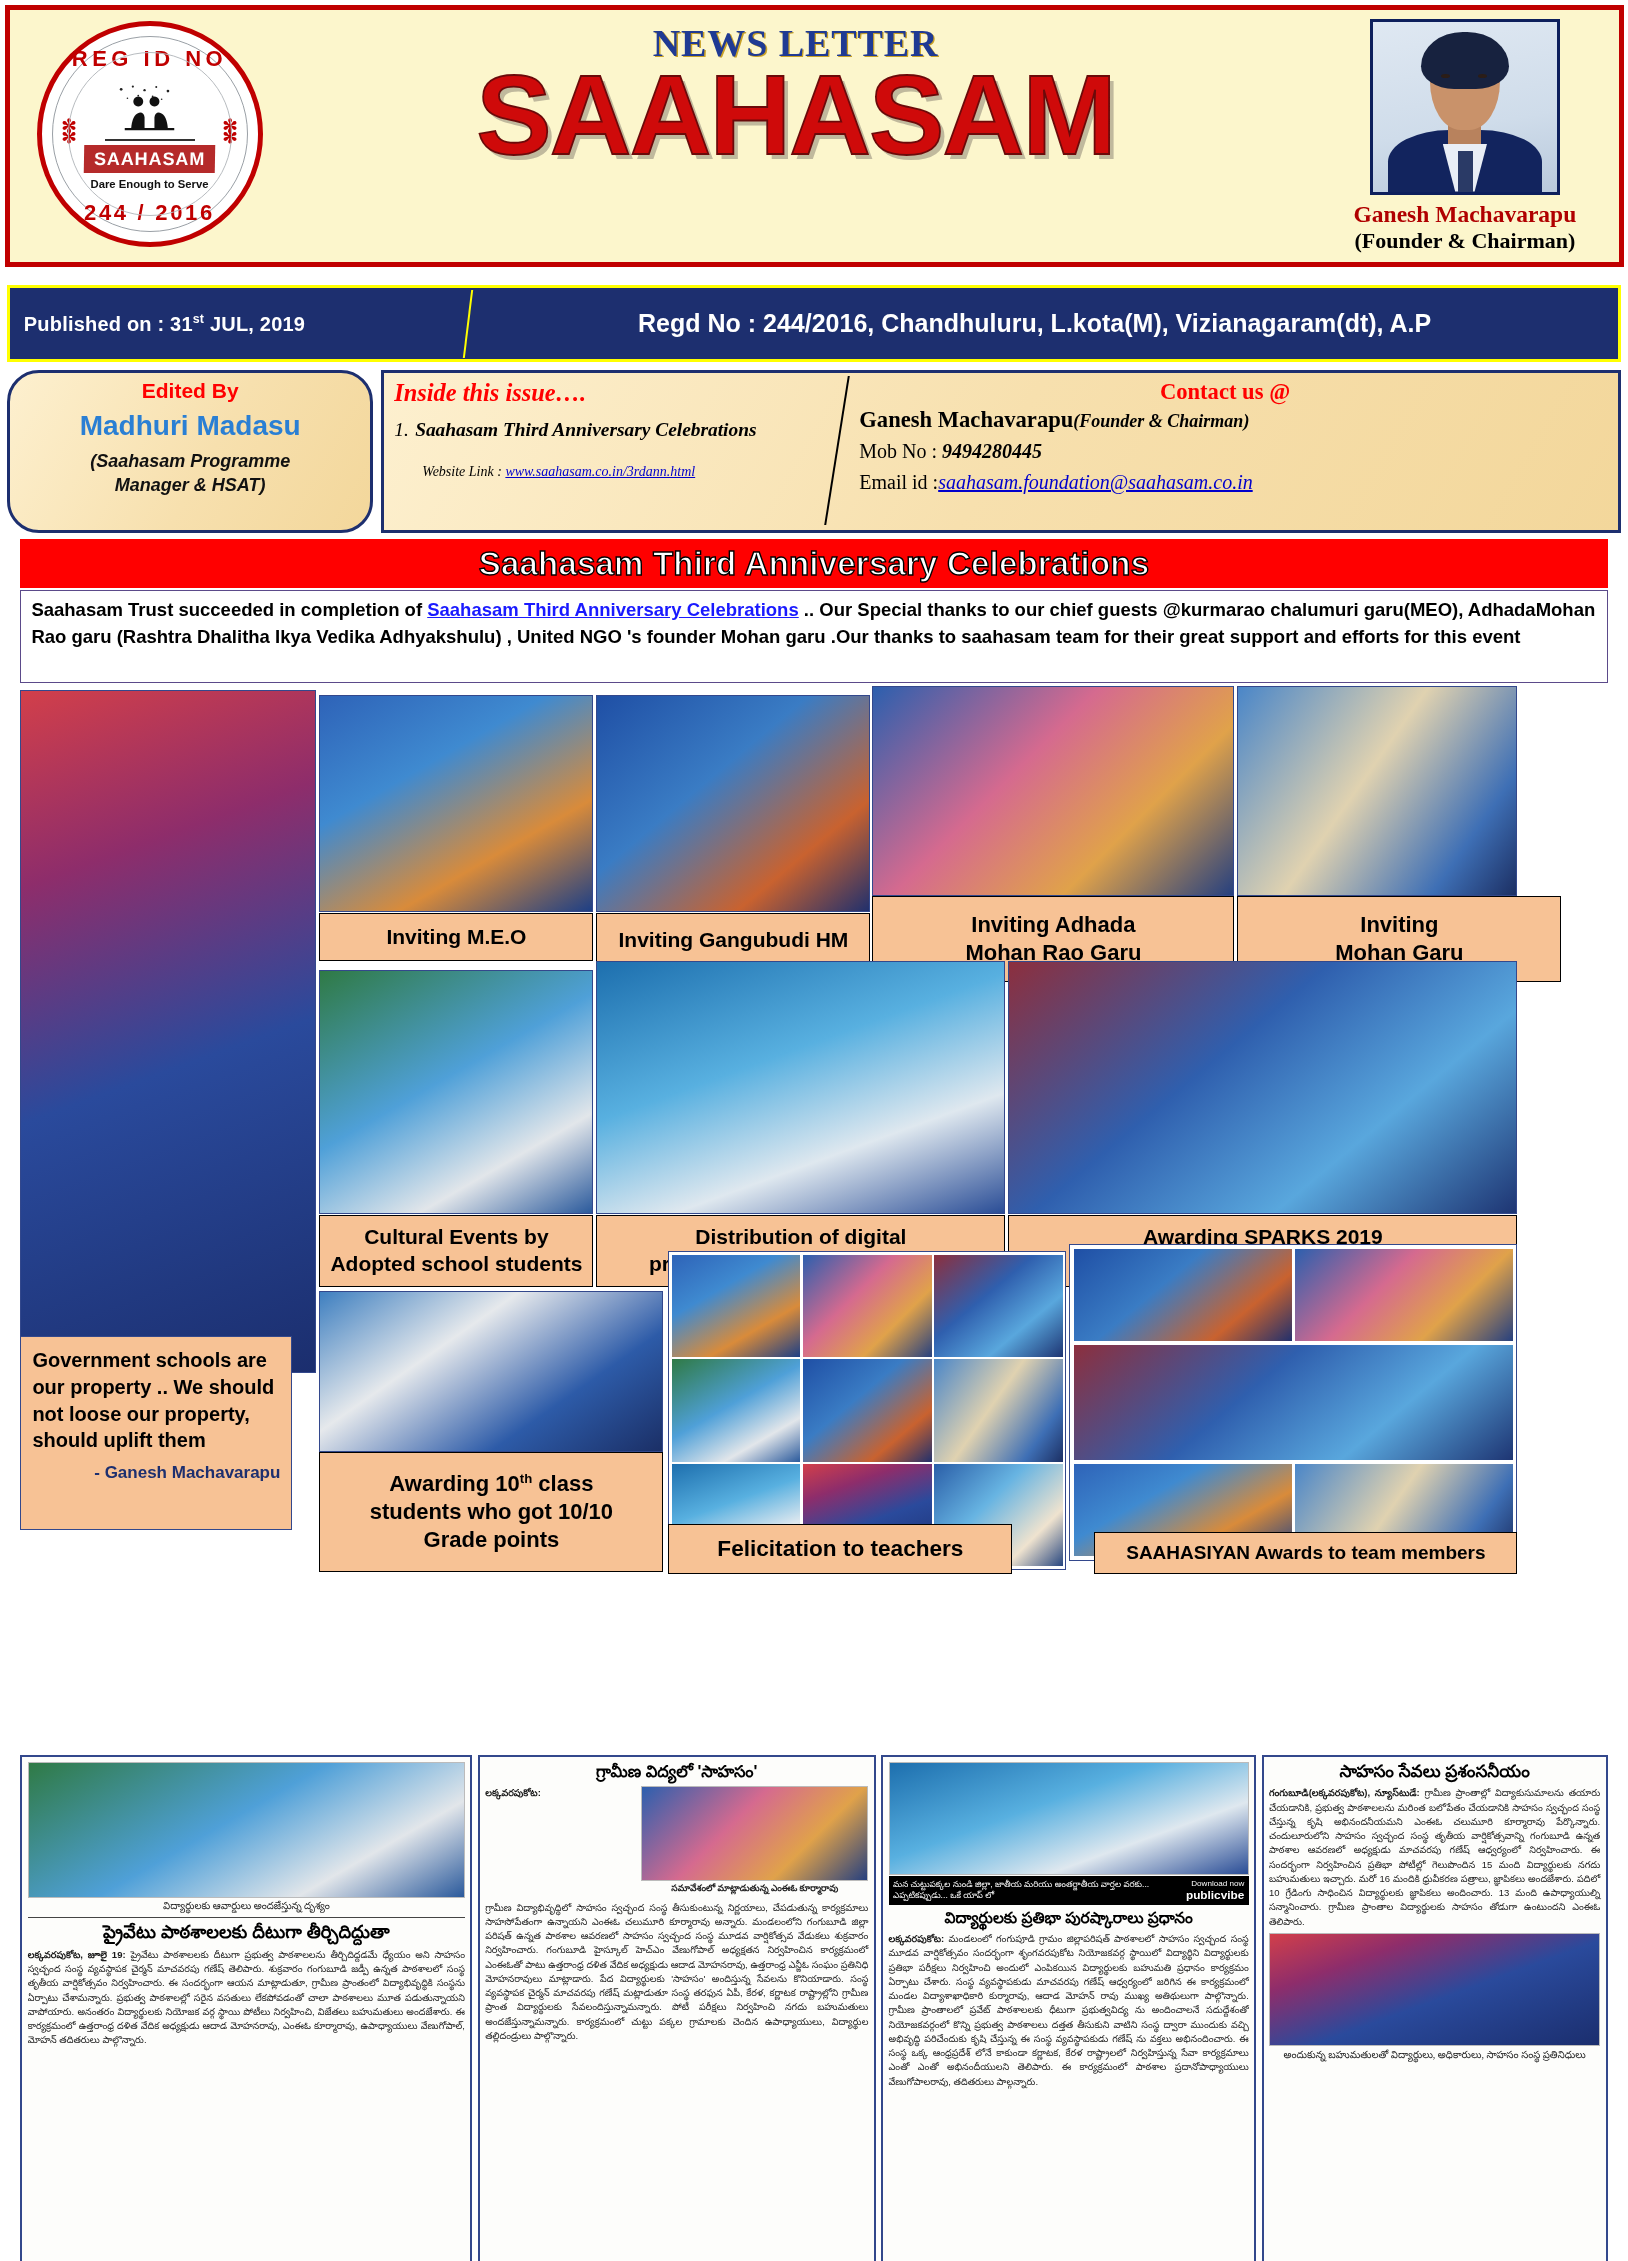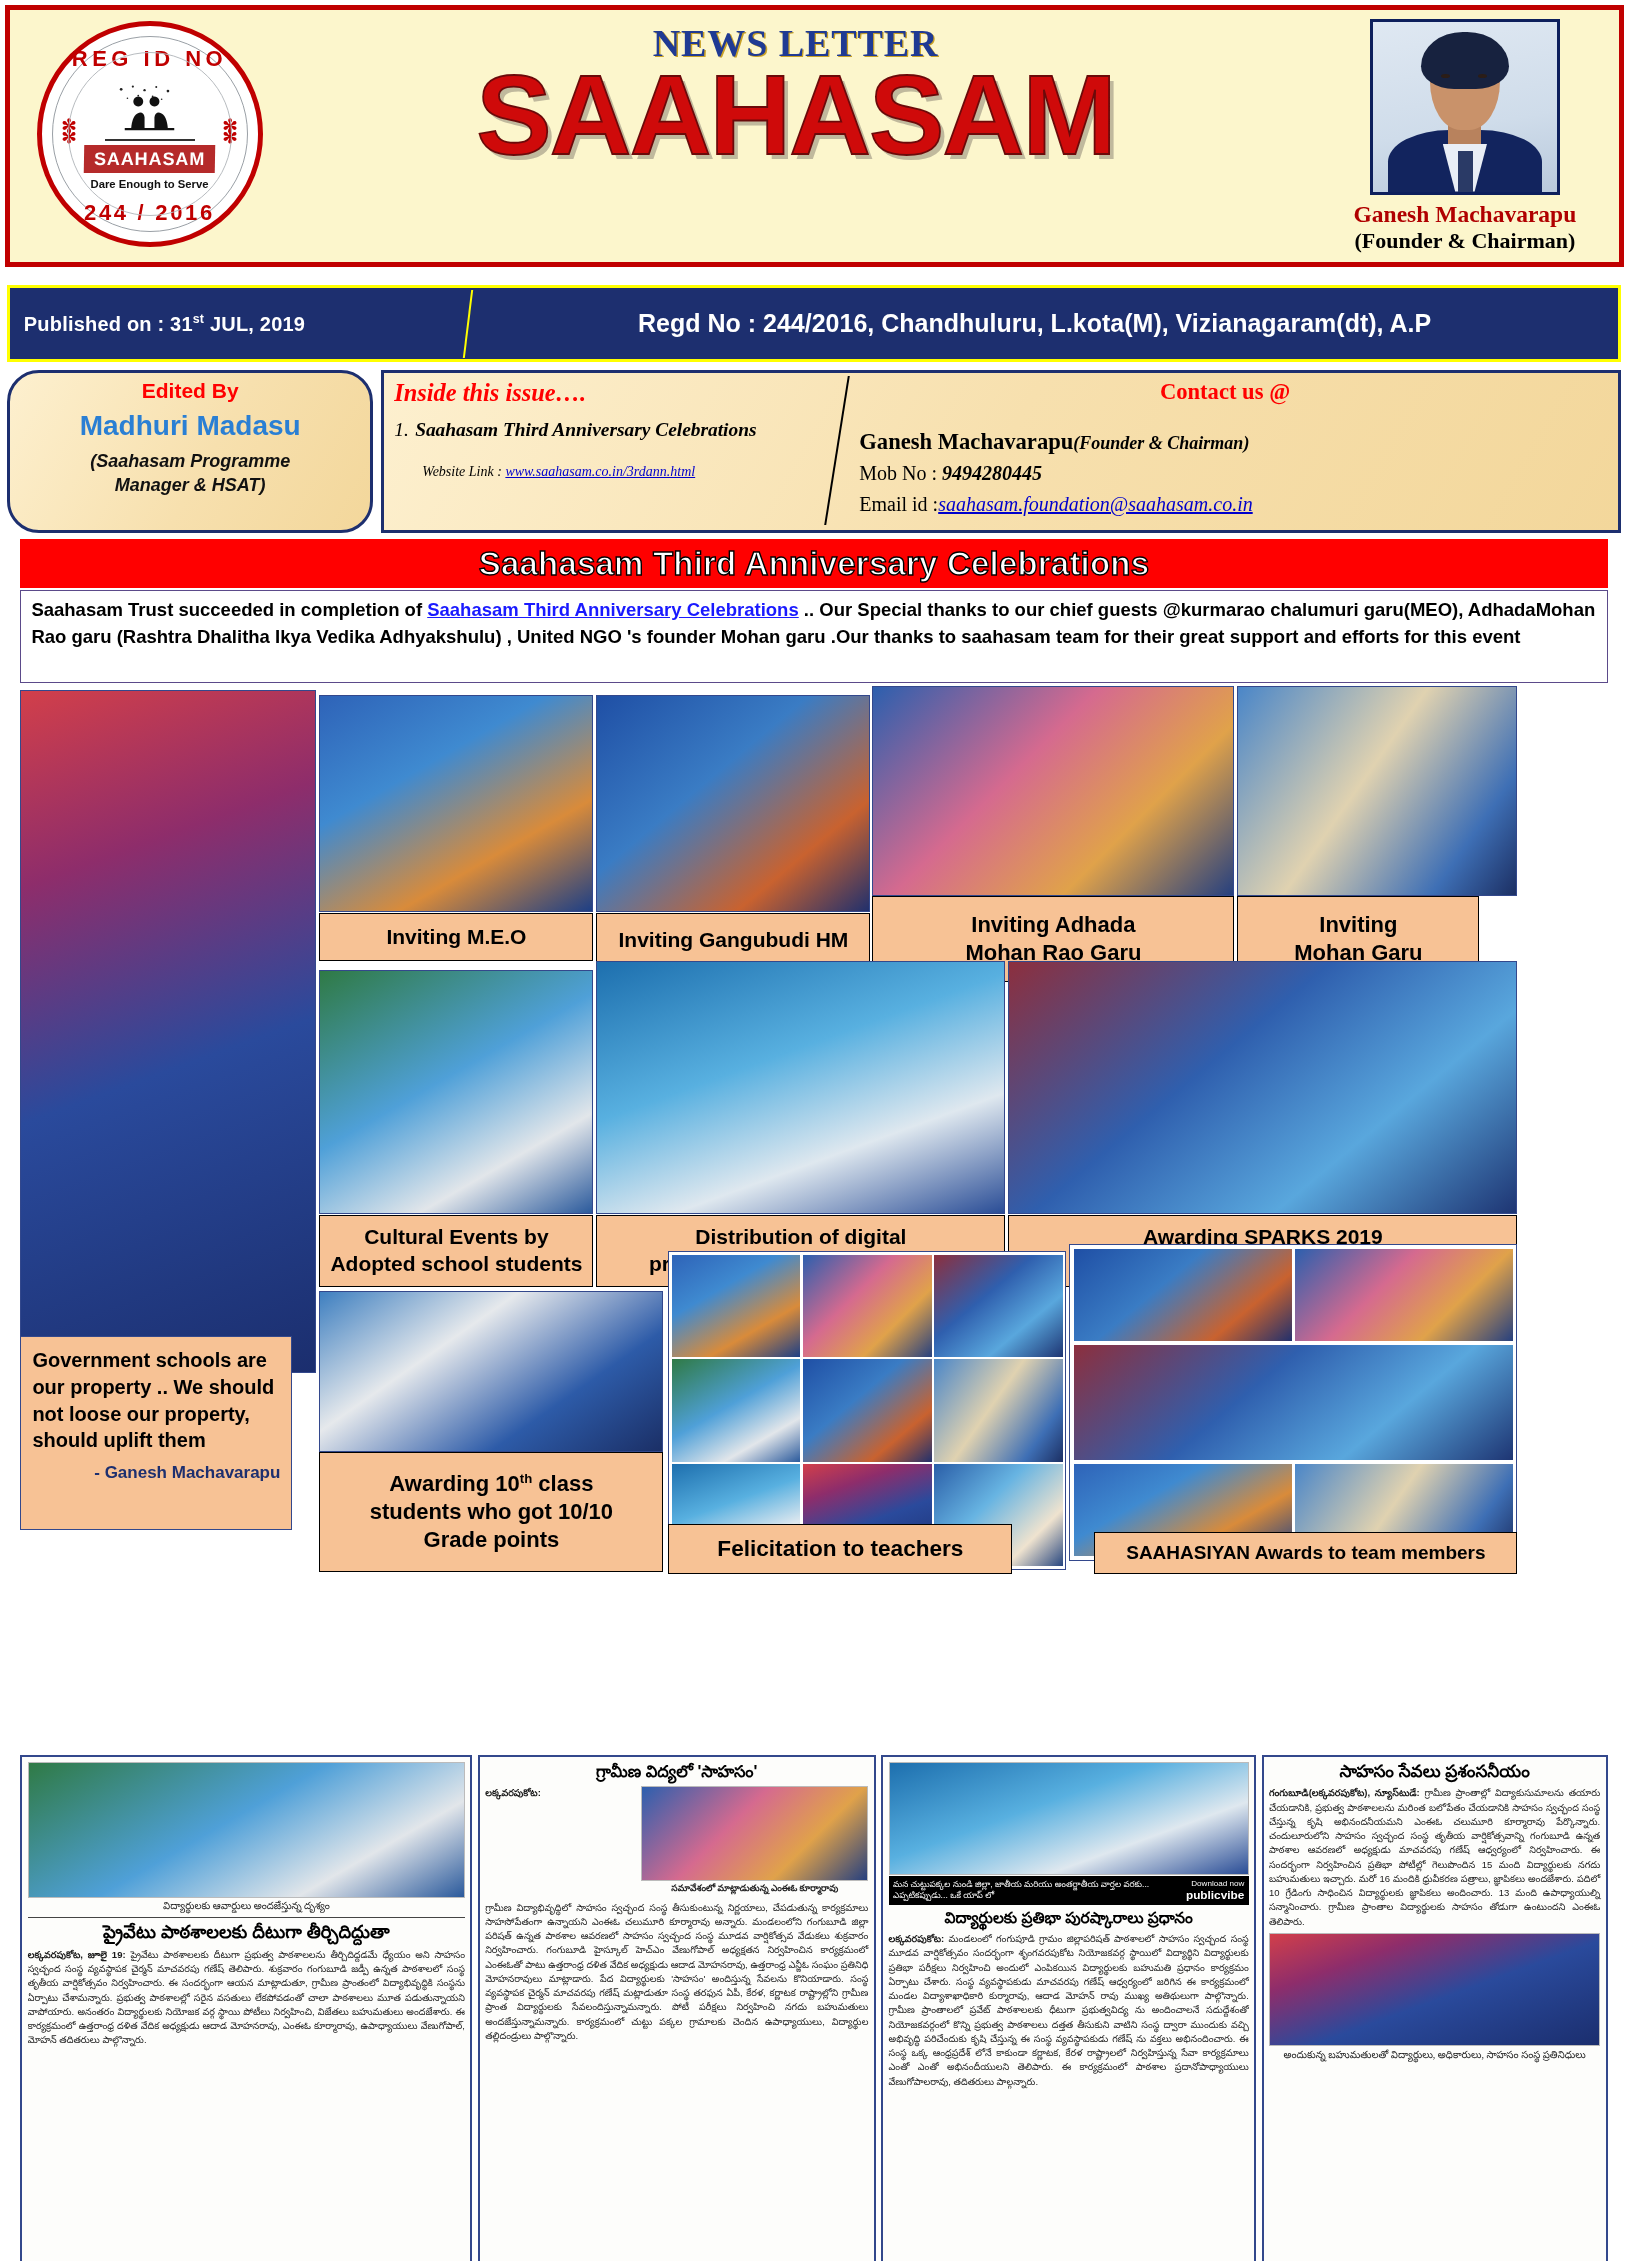--- a/index.html
+++ b/index.html
@@ -265,21 +265,21 @@
     font-size: 14px; margin-top: 23px; padding-left: 28px;
   }
   .lnk { color: #0000cc; text-decoration: underline; }
   .contact-title {
     font-family: "Liberation Serif", serif;
     font-size: 22.6px; font-weight: 700; color: #ff0000;
     text-align: center; padding-right: 27px;
   }
   .contact-name {
     font-family: "Liberation Serif", serif;
-    font-size: 22.6px; font-weight: 700; color:#000; margin-top: 24px;
+    font-size: 22.6px; font-weight: 700; color:#000; margin-top: 2px;
   }
   .contact-name i { font-size: 18px; font-weight: 600; }
   .contact-row {
     font-family: "Liberation Serif", serif;
     font-size: 20px; color:#000; margin-top: 7.2px;
   }
   .contact-row .v { font-style: italic; font-weight: 700; }
 
   
   .headline-banner {
@@ -527,21 +527,21 @@
     <div class="cap" style="left:299px; top:223px; width:274px; height:48px; font-size:21px;">Inviting M.E.O</div>
 
     <div class="ph img-c" style="left:576px; top:5.4px; width:274px; height:217px;"></div>
     <div class="cap" style="left:576px; top:223px; width:274px; height:54px; font-size:21px;">Inviting Gangubudi HM</div>
 
     <div class="ph img-d" style="left:852px; top:-4.5px; width:362px; height:210px;"></div>
     <div class="cap" style="left:852px; top:206px; width:362px; height:86px; font-size:22px; white-space:pre-line;">Inviting Adhada
 Mohan Rao Garu</div>
 
     <div class="ph img-e" style="left:1217px; top:-4.5px; width:280px; height:210px;"></div>
-    <div class="cap" style="left:1217px; top:206px; width:242px; height:86px; font-size:22px; white-space:pre-line;">Inviting
+    <div class="cap" style="left:1217px; top:206px; width:324px; height:86px; font-size:22px; white-space:pre-line;">Inviting
 Mohan Garu</div>
 
     <div class="ph img-f" style="left:299px; top:280px; width:274px; height:244px;"></div>
     <div class="cap" style="left:299px; top:525px; width:274px; height:72px; font-size:21px; white-space:pre-line;">Cultural Events by
 Adopted school students</div>
 
     <div class="ph img-g" style="left:576px; top:271px; width:409px; height:253px;"></div>
     <div class="cap" style="left:576px; top:525px; width:409px; height:72px; font-size:21px; white-space:pre-line;">Distribution of digital
 projectors to Adopted schools</div>
 

